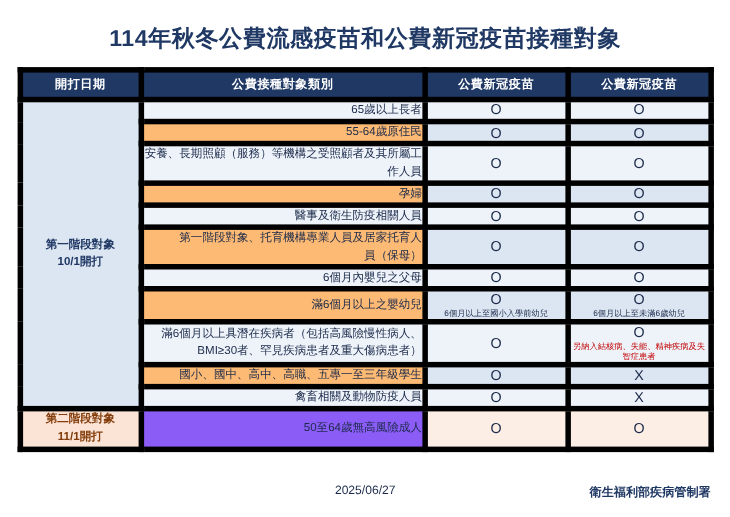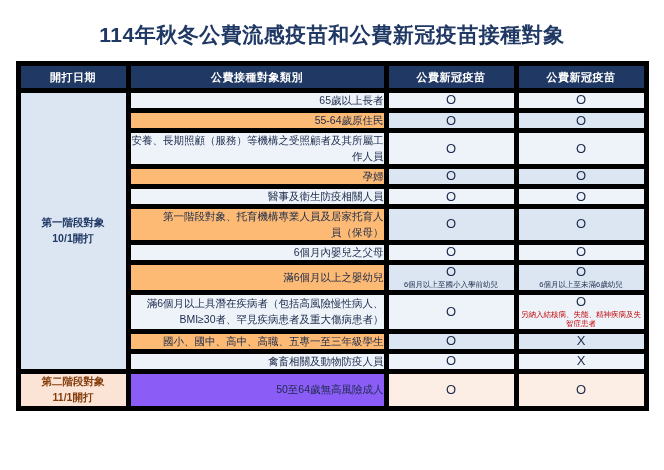--- a/index.html
+++ b/index.html
@@ -263,14 +263,18 @@
           <span class="osym">O</span>
         </td>
         <td class="mark pink">
           <span class="osym">O</span>
         </td>
       </tr>
 
     </tbody>
   </table>
 
+  <div class="footer">
+    <div class="date">2025/06/27</div>
+    <div class="org">衛生福利部疾病管制署</div>
+  </div>
 
 </div>
 
 </body></html>

